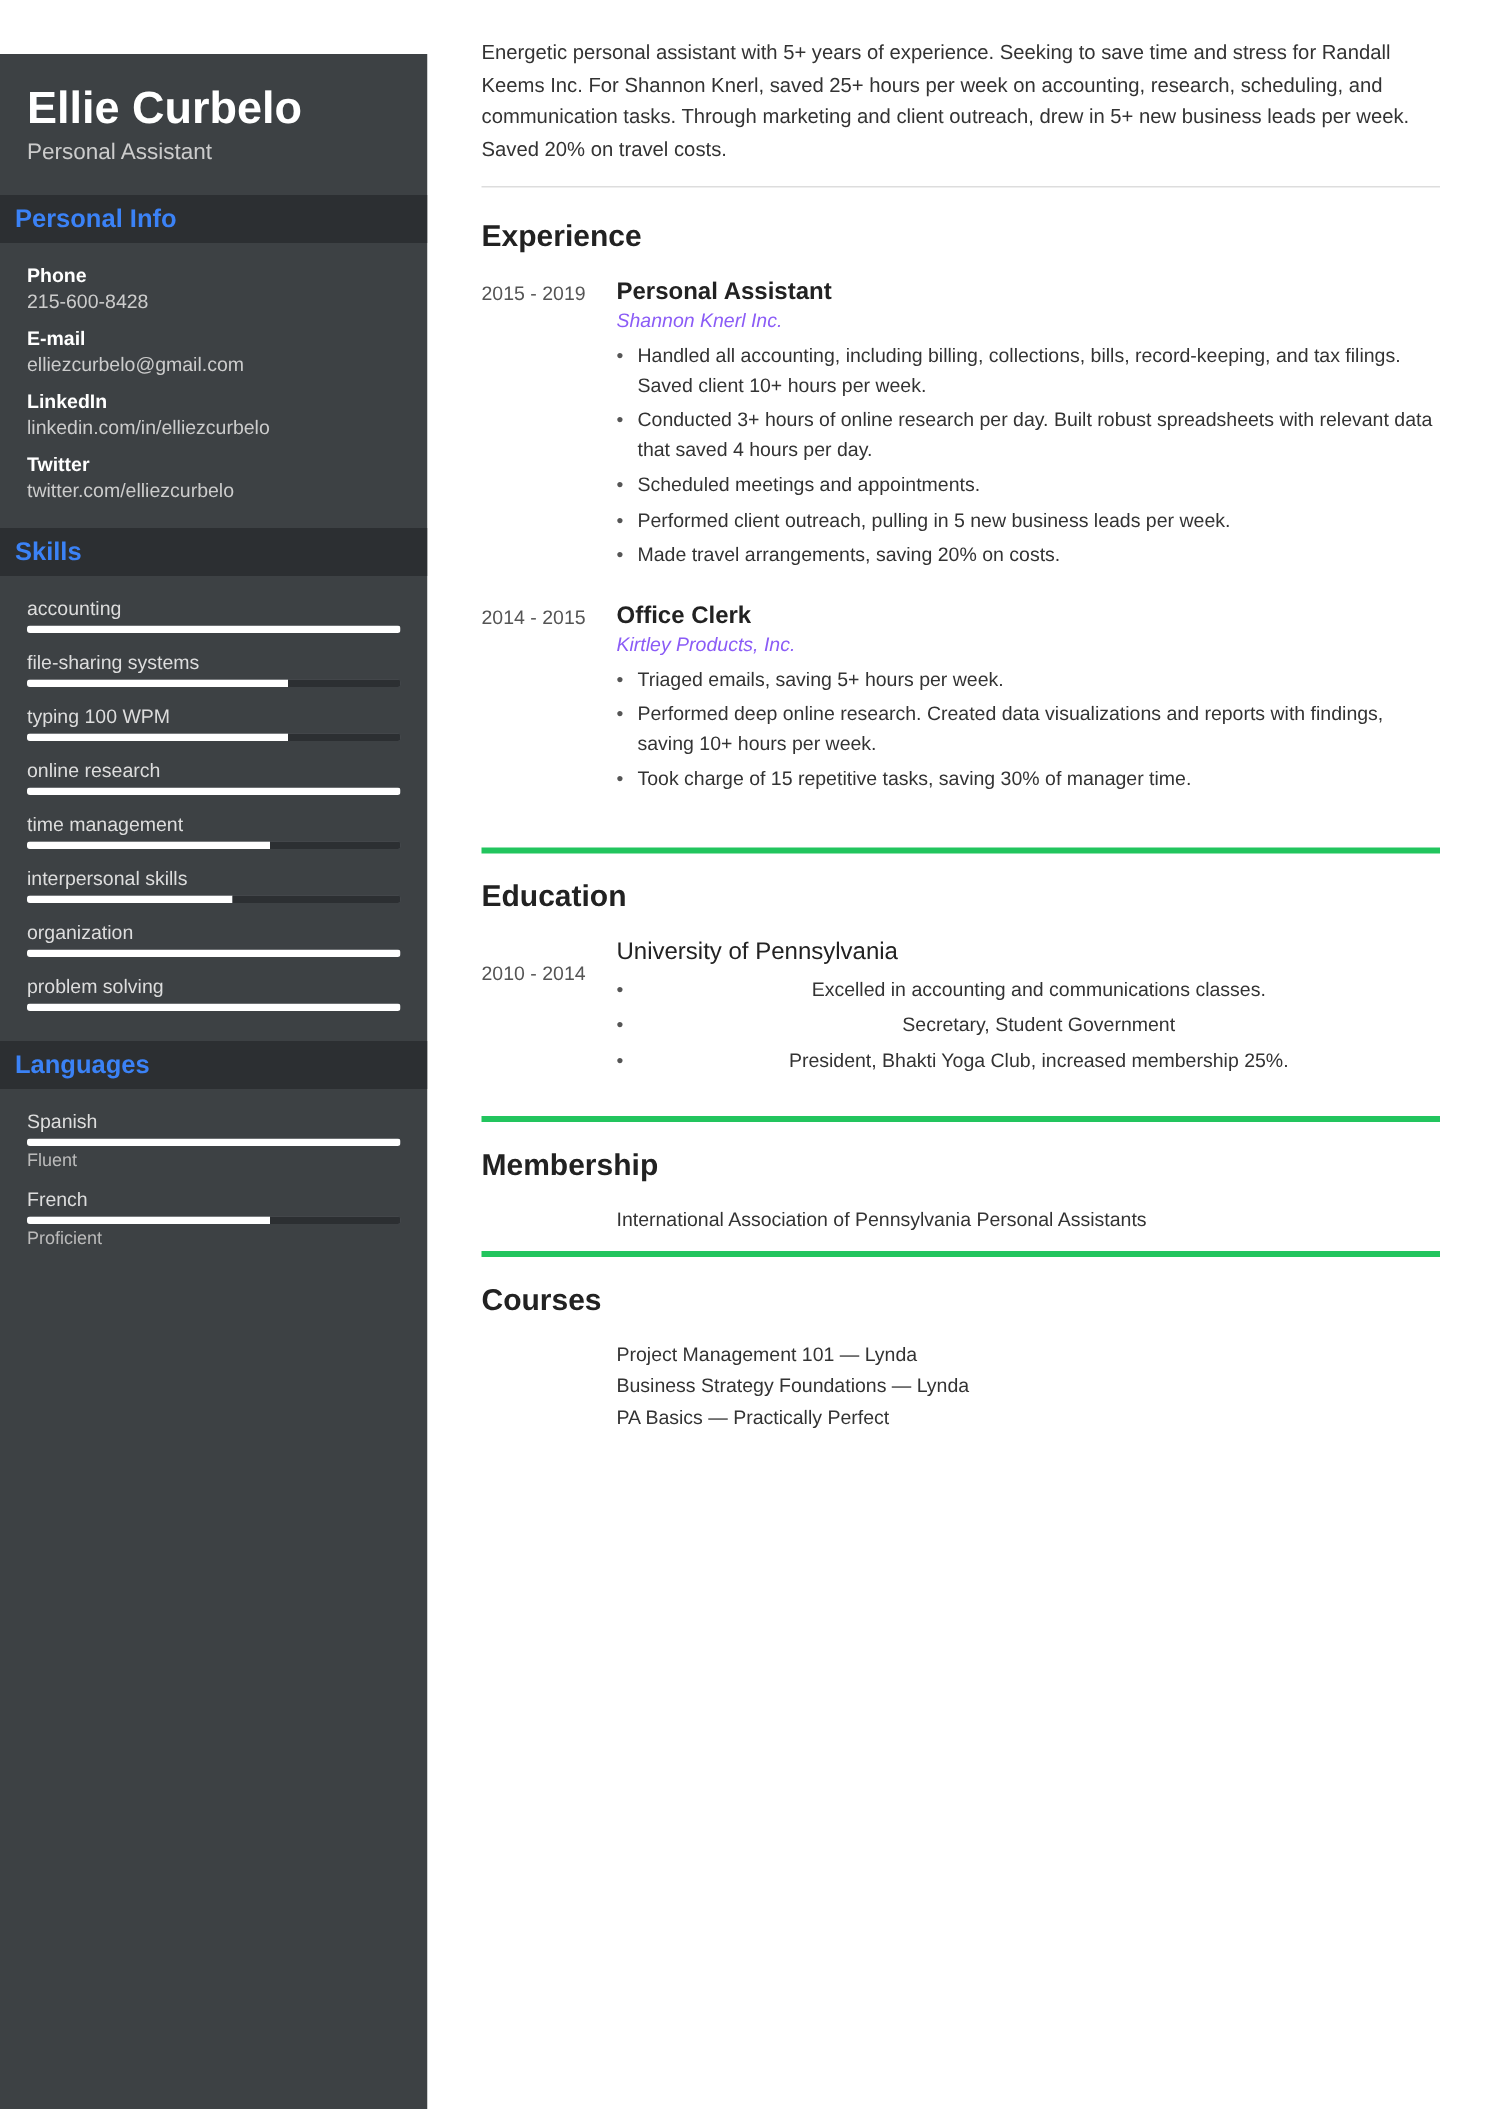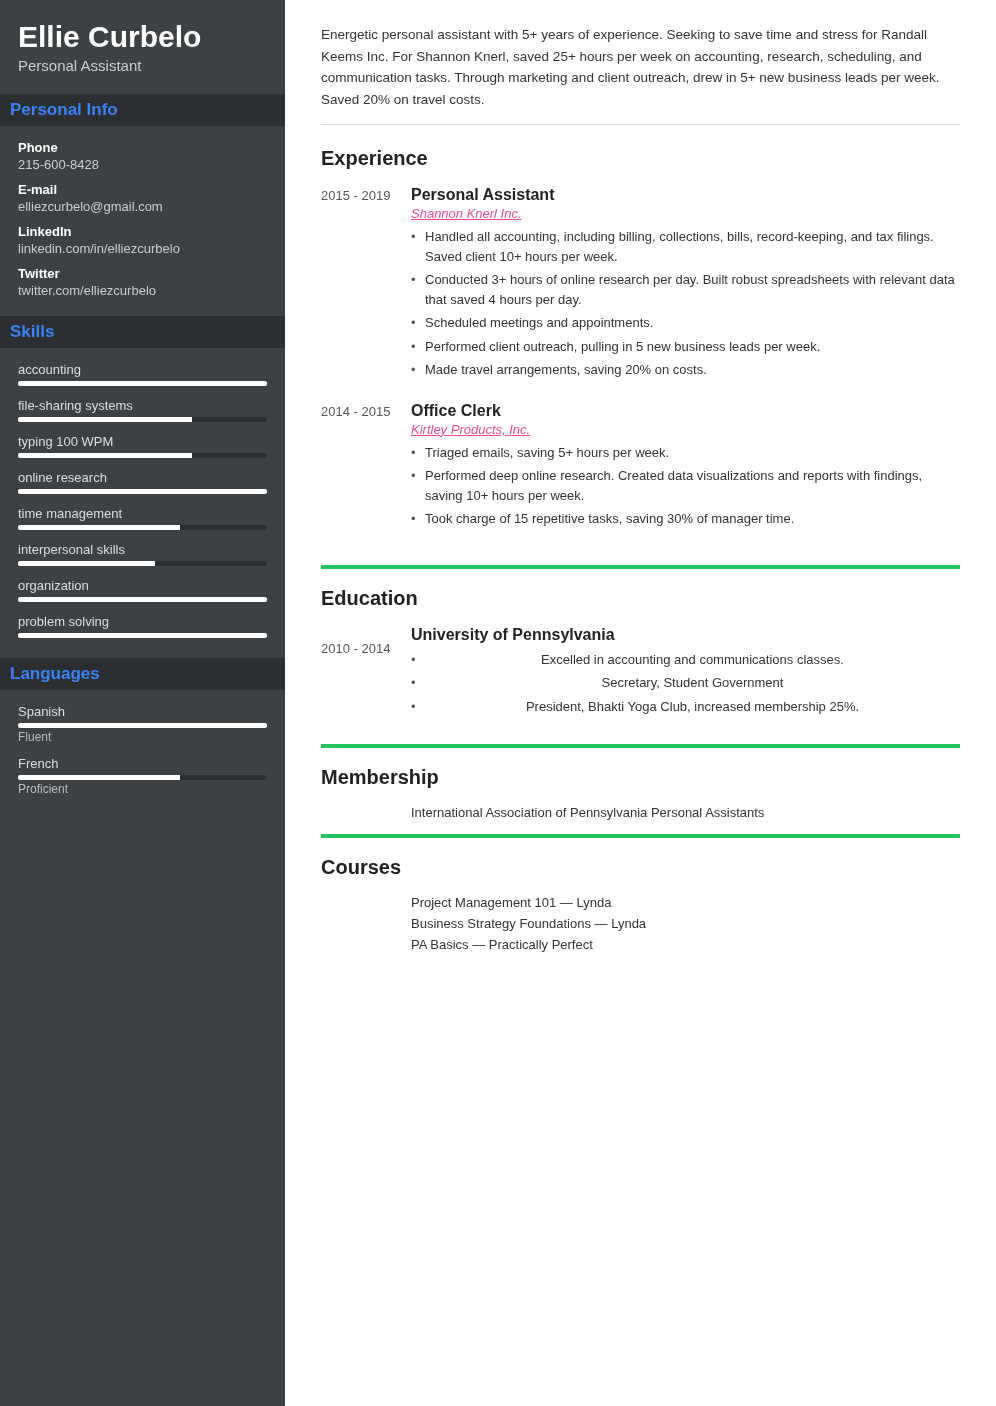--- a/index.html
+++ b/index.html
@@ -12,20 +12,21 @@
       min-height: 1406px;
     }
 
     
     .sidebar {
       width: 285px;
       min-width: 285px;
       background: #3d4144;
       color: #fff;
       padding: 20px 18px;
+      margin-top: 36px;
     }
 
     .sidebar-name {
       font-size: 30px;
       font-weight: 900;
       color: #fff;
       line-height: 1.1;
       margin-bottom: 4px;
     }
 
@@ -125,23 +126,22 @@
     .exp-job-title {
       font-size: 16px;
       font-weight: 700;
       color: #222;
       margin-bottom: 2px;
     }
 
     .exp-company {
       font-size: 13px;
       font-style: italic;
-      color: #ec4899;
+      color: #8b5cf6;
       margin-bottom: 6px;
-      text-decoration: underline;
     }
 
     .exp-bullets {
       list-style: none;
       padding: 0;
     }
 
     .exp-bullets li {
       font-size: 13px;
       color: #333;
@@ -171,21 +171,21 @@
       padding-top: 2px;
       margin-top: 13px;
     }
 
     .edu-content {
       flex: 1;
     }
 
     .edu-school {
       font-size: 16px;
-      font-weight: 700;
+      font-weight: 400;
       color: #222;
       margin-bottom: 6px;
     }
 
     .edu-bullets {
       list-style: none;
       padding: 0;
     }
 
     .edu-bullets li {

